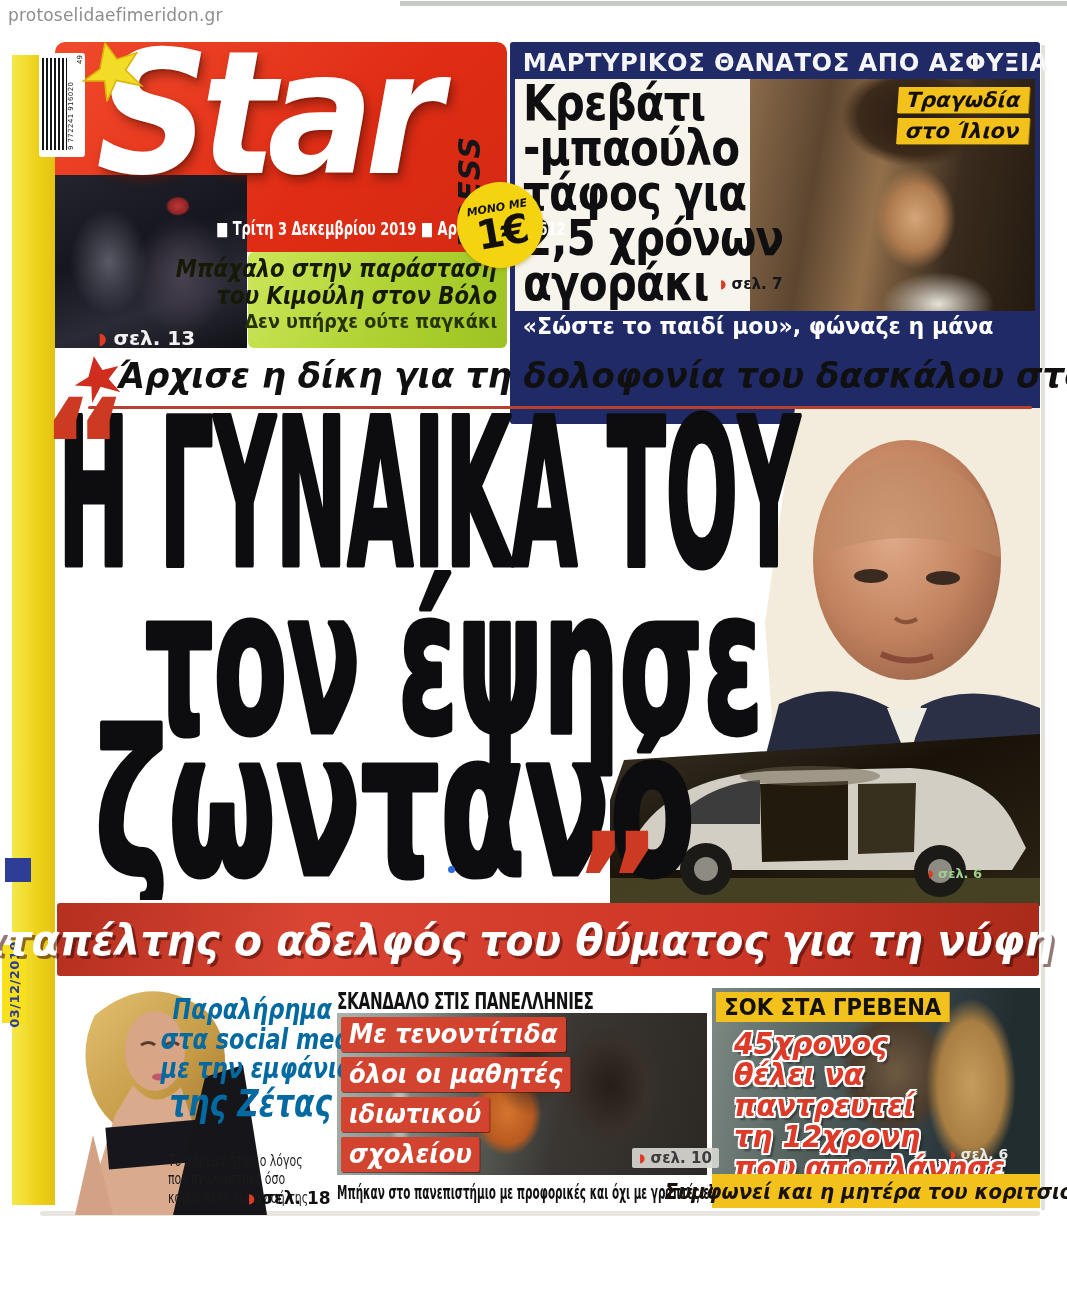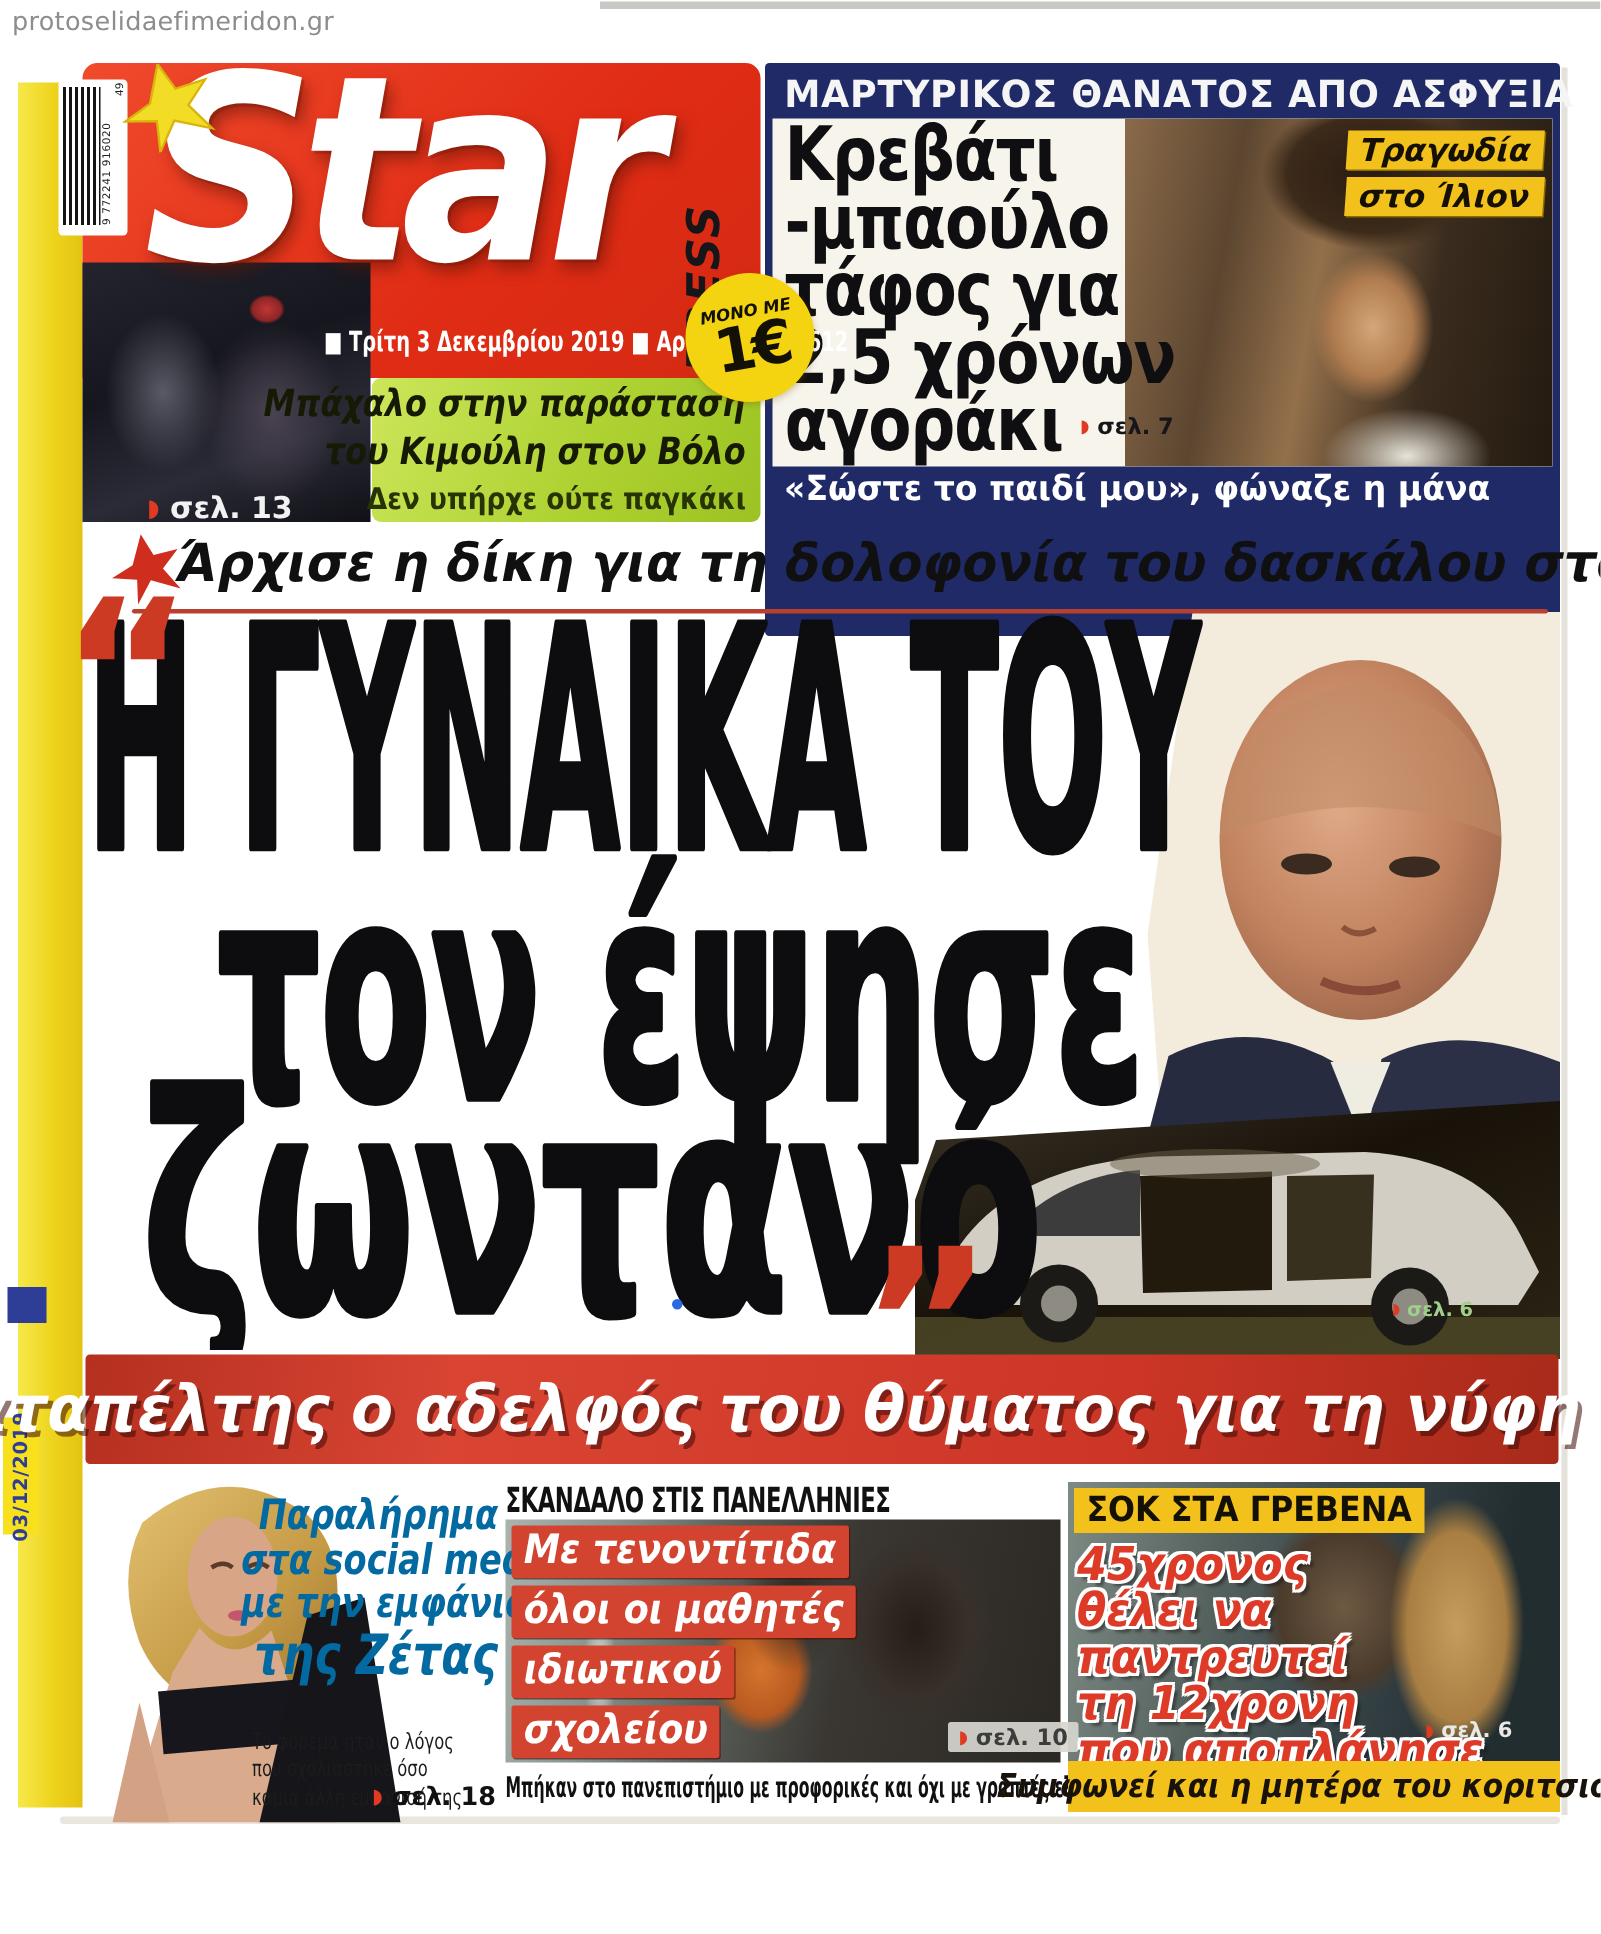--- a/index.html
+++ b/index.html
@@ -53,21 +53,21 @@
       background:
         radial-gradient(16px 13px at 64% 18%, #c03636 0%, #8e2525 60%, rgba(0,0,0,0) 75%),
         radial-gradient(55px 75px at 28% 50%, #5a5a66 0%, rgba(0,0,0,0) 70%),
         radial-gradient(65px 85px at 66% 58%, #4a4250 0%, rgba(0,0,0,0) 72%),
         linear-gradient(160deg,#23242e 0%,#15161e 40%,#2a2b36 70%,#101016 100%); }
   .page-ref { font-weight:bold; }
   .bullet { color:#e03a22; font-size:.8em; vertical-align:1px; }
   #teaser-ref { left:98px; top:326px; z-index:3; color:#f2f2f2; font-size:20px; }
   #green-box { left:248px; top:252px; width:259px; height:96px; z-index:3;
                background:linear-gradient(115deg,#cce65a,#aed232 55%,#9cc323); border-radius:6px;
-               display:flex; flex-direction:column; align-items:flex-end; justify-content:space-between;
+               display:flex; flex-direction:column; align-items:flex-end; justify-content:flex-start;
                padding:4px 10px 4px 4px; }
   #green-box .t1, #green-box .t2 { font-size:25px; font-weight:900; font-style:italic; color:#161a04;
                transform:scaleX(.85); transform-origin:right center; line-height:1.06; white-space:nowrap; }
   #green-box .t3 { font-size:20px; font-weight:900; color:#273305; transform:scaleX(.88);
                transform-origin:right center; line-height:1.2; white-space:nowrap; }
 
   
   #topright { left:510px; top:42px; width:530px; height:382px; background:#1f2a66; padding:5px; z-index:1; border-radius:3px; }
   #tr-kicker { height:32px; color:#f5f5f5; font-weight:800; font-size:25px; text-align:center; line-height:31px;
                transform:scaleX(.97); transform-origin:center; letter-spacing:.5px; white-space:nowrap; }
@@ -142,21 +142,21 @@
                  transform:scaleX(.55); transform-origin:left top; z-index:2; }
 
   
   #girl-photo { left:712px; top:988px; width:328px; height:186px; z-index:1;
       background:
         radial-gradient(60px 115px at 79% 52%, #c69c5e 0%, #a87e42 55%, rgba(0,0,0,0) 75%),
         radial-gradient(72px 82px at 56% 45%, #6e5a43 0%, #4a3b2c 60%, rgba(0,0,0,0) 78%),
         linear-gradient(100deg,#7e8a84 0%,#55625e 30%,#39464a 55%,#222d30 85%); }
   #grevena-kicker { left:716px; top:992px; background:#f3c11c; color:#131005; font-size:23px; font-weight:900;
                     padding:2px 9px; z-index:2; white-space:nowrap; transform:scaleX(.92); transform-origin:left top; }
-  #grevena-headline { left:718px; top:1028px; z-index:2; }
+  #grevena-headline { left:734px; top:1028px; z-index:2; }
   #grevena-headline .gl { font-size:31px; font-weight:900; font-style:italic; color:#dd3a28; line-height:1.0;
       white-space:nowrap; transform:scaleX(.92); transform-origin:left center;
       text-shadow:-2px -2px 0 #fff, 0 -2px 0 #fff, 2px -2px 0 #fff, -2px 0 0 #fff, 2px 0 0 #fff,
                   -2px 2px 0 #fff, 0 2px 0 #fff, 2px 2px 0 #fff, 4px 4px 2px rgba(20,20,20,.45); }
   #grevena-ref { left:950px; top:1146px; font-size:14px; color:#e8e8e4; z-index:2; }
   #grevena-footer { left:712px; top:1174px; width:328px; height:34px; background:#f3c11c; z-index:2;
                     display:flex; align-items:center; justify-content:center; }
   #grevena-footer span { font-size:22px; font-weight:900; font-style:italic; color:#18120a; white-space:nowrap;
                          transform:scaleX(.9); }
 </style>

